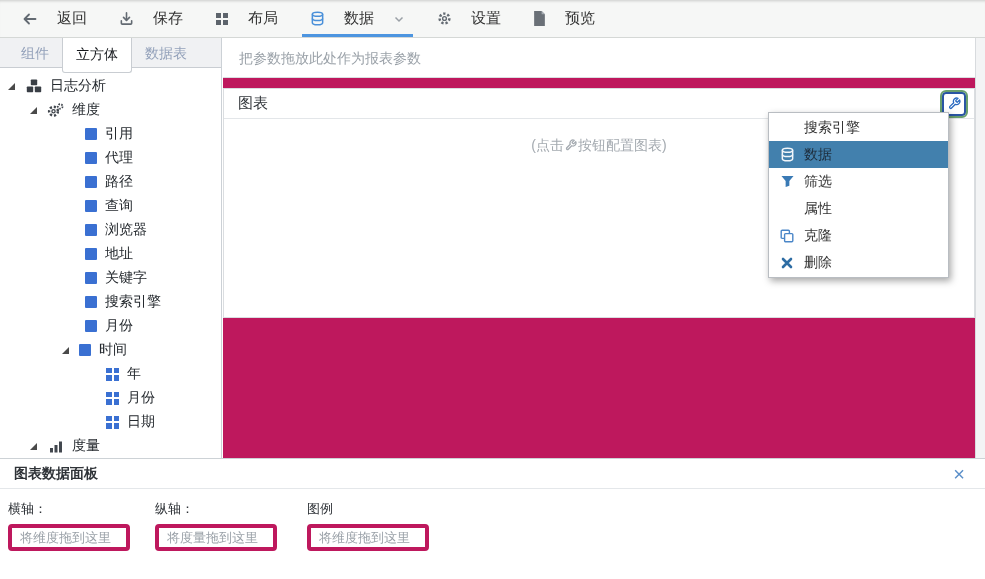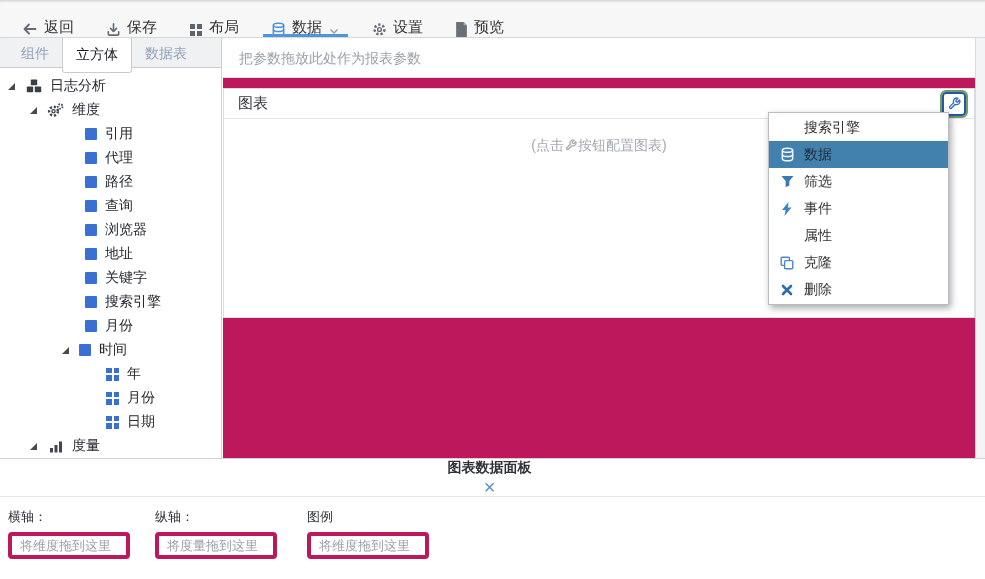--- a/index.html
+++ b/index.html
@@ -3,21 +3,21 @@
 <meta charset="utf-8">
 <style>
   * { margin:0; padding:0; box-sizing:border-box; }
   html,body { width:985px; height:579px; }
   body { font-family:"Liberation Sans", sans-serif; background:#fff; position:relative; overflow:hidden; }
 
   
   .toolbar { position:absolute; top:0; left:0; right:0; height:38px; background:#f6f7f6;
              border-bottom:1px solid #d5d8d6; box-shadow:inset 0 3px 3px -2px rgba(0,0,0,.18);
              display:flex; align-items:stretch; padding-left:14px; }
-  .tb-item { display:flex; align-items:flex-end; gap:6px; padding:0 8px; margin-right:16px;
+  .tb-item { display:flex; align-items:center; gap:19px; padding:0 8px; margin-right:16px;
              font-size:15px; color:#333; position:relative; cursor:pointer; }
   .tb-item.active::after { content:""; position:absolute; left:0; right:0; bottom:0; height:3px; background:#4d95e0; }
   .tb-icon { display:flex; align-items:center; }
 
   
   .left-panel { position:absolute; top:38px; left:0; width:222px; bottom:121px; background:#fff;
                 border-right:1px solid #ccd1d6; }
   .tabbar { height:30px; background:#f0f1f3; border-bottom:1px solid #c9cdd2; display:flex; padding-left:8px; }
   .tab { padding:0 13px; line-height:30px; font-size:14px; font-weight:normal; color:#93a1ba; cursor:pointer; }
   .tab.active { background:#fff; color:#16191d; border:1px solid #c9cdd2; border-top:none; height:35px;
@@ -51,22 +51,22 @@
   .menu { position:absolute; left:768px; top:112px; width:181px; background:#fff; border:1px solid #b9bdc2;
           box-shadow:2px 3px 7px rgba(0,0,0,.35); z-index:10; padding:1px 0; }
   .menu-item { height:27px; display:flex; align-items:center; padding-left:9px; font-size:14px; color:#333; cursor:pointer; }
   .mi-icon { width:18px; margin-right:8px; display:flex; justify-content:center; align-items:center; color:#3a7ab0; flex:none; }
   .menu-item.no-icon { padding-left:35px; }
   .menu-item.selected { background:#4280ad; color:#1d2b3a; }
   .menu-item.selected .mi-icon { color:#f2f6fa; }
 
   
   .bottom-panel { position:absolute; left:0; right:0; bottom:0; height:121px; background:#fff; border-top:1px solid #cdd2d6; }
-  .bp-header { height:38px; display:flex; align-items:center; justify-content:space-between;
-               padding:0 20px 0 14px; border-bottom:1px solid #e4e7ea; font-size:14px; font-weight:bold; color:#2f3338;flex-direction:column; }
+  .bp-header { height:30px; display:flex; align-items:center; justify-content:space-between;
+               padding:0 20px 0 14px; border-bottom:1px solid #e4e7ea; font-size:14px; font-weight:bold; color:#2f3338; }
   .bp-close { color:#5b8fc9; font-size:20px; line-height:1; font-weight:normal; cursor:pointer; }
   .bp-fields { display:flex; padding:11px 0 0 8px; }
   .field { display:flex; flex-direction:column; }
   .field:nth-child(1) { width:147px; } .field:nth-child(2) { width:152px; } .field:nth-child(3) { width:140px; }
   .field label { font-size:13px; color:#2f3338; margin-bottom:6px; }
   .field input { width:122px; height:27px; border:4px solid #be185d; border-radius:4px; padding:0 8px;
                  font-size:13px; color:#333; font-family:"Liberation Sans", sans-serif; outline:none; }
   .field input::placeholder { color:#9aa1a8; }
 </style>
 </head>
@@ -286,28 +286,20 @@
     <span>数据</span>
   </div>
   <div class="menu-item">
     <span class="mi-icon">
       <svg width="13" height="13" viewBox="0 0 14 14" fill="#3a7ab5">
           <path d="M0.5 1h13L9 6.5v5L5 13V6.5z"></path>
         </svg>
     </span>
     <span>筛选</span>
   </div>
-  <div class="menu-item">
-    <span class="mi-icon">
-      <svg width="12" height="14" viewBox="0 0 12 14" fill="#3a86c8">
-          <path d="M7.5 0L1 8h3.5L3.5 14l7-8.5H7z"></path>
-        </svg>
-    </span>
-    <span>事件</span>
-  </div>
   <div class="menu-item no-icon">
     <span>属性</span>
   </div>
   <div class="menu-item">
     <span class="mi-icon">
       <svg width="14" height="14" viewBox="0 0 14 14" fill="none" stroke="#4a86c8" stroke-width="1.4">
           <rect x="1.2" y="1.2" width="8.2" height="8.2" rx="1"></rect>
           <rect x="4.6" y="4.6" width="8.2" height="8.2" rx="1" fill="#fff"></rect>
         </svg>
     </span>

